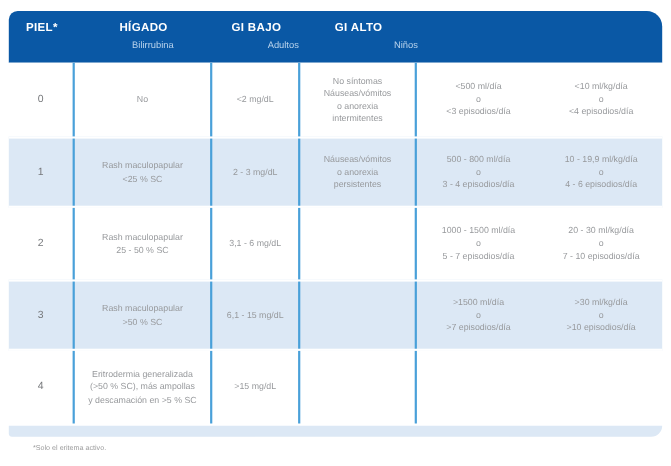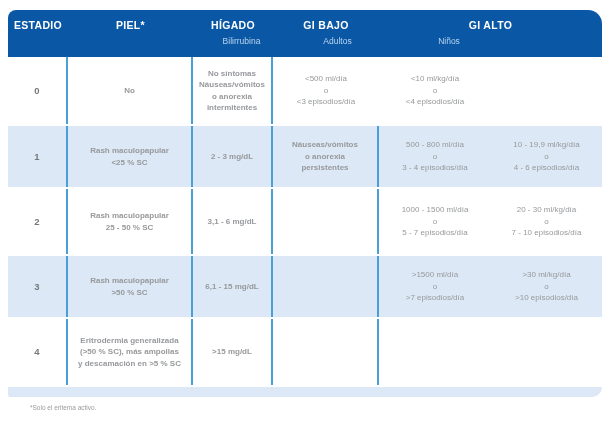--- a/index.html
+++ b/index.html
@@ -67,21 +67,21 @@
   }
   .td{
     display:flex;align-items:center;justify-content:center;
     text-align:center;
     white-space:pre-line;
     font-size:8px;line-height:11.5px;
     color:var(--cell-text);
     box-sizing:border-box;
     padding:2px 4px;
   }
-  .td.bdr{border-right:2px solid var(--divider);font-weight:bold;}
+  .td.bdr{border-right:2px solid var(--divider);}
   .td.stage{font-size:9.5px;color:var(--stage-text);}
   .td.merged{grid-column:5 / 7;}
 
   
   .strip{
     height:10px;margin-top:2px;
     background:var(--footer-strip-bg);
     border-radius:0 0 14px 4px;
   }
   .footnote{
@@ -89,23 +89,20 @@
     font-size:6.5px;line-height:8px;
     color:var(--footnote-text);
   }
 </style>
 </head>
 <body>
 
 <div class="card">
 
   <div class="thead">
-    <div class="th">
-      <span class="hlabel">ESTADIO</span>
-    </div>
     <div class="th">
       <span class="hlabel">PIEL*</span>
     </div>
     <div class="th">
       <span class="hlabel">HÍGADO</span>
       <span class="hsub">Bilirrubina</span>
     </div>
     <div class="th">
       <span class="hlabel">GI BAJO</span>
       <div class="hsubs">
@@ -116,20 +113,21 @@
     <div class="th">
       <span class="hlabel">GI ALTO</span>
     </div>
   </div>
 
   <div class="tbody">
 
     <div class="trow r0">
       <div class="td stage bdr">0</div>
       <div class="td bdr">No</div>
+      <div class="td bdr">&lt;2 mg/dL</div>
       <div class="td bdr">No síntomas
 Náuseas/vómitos
 o anorexia
 intermitentes</div>
       <div class="td">&lt;500 ml/día
 o
 &lt;3 episodios/día</div>
       <div class="td">&lt;10 ml/kg/día
 o
 &lt;4 episodios/día</div>

